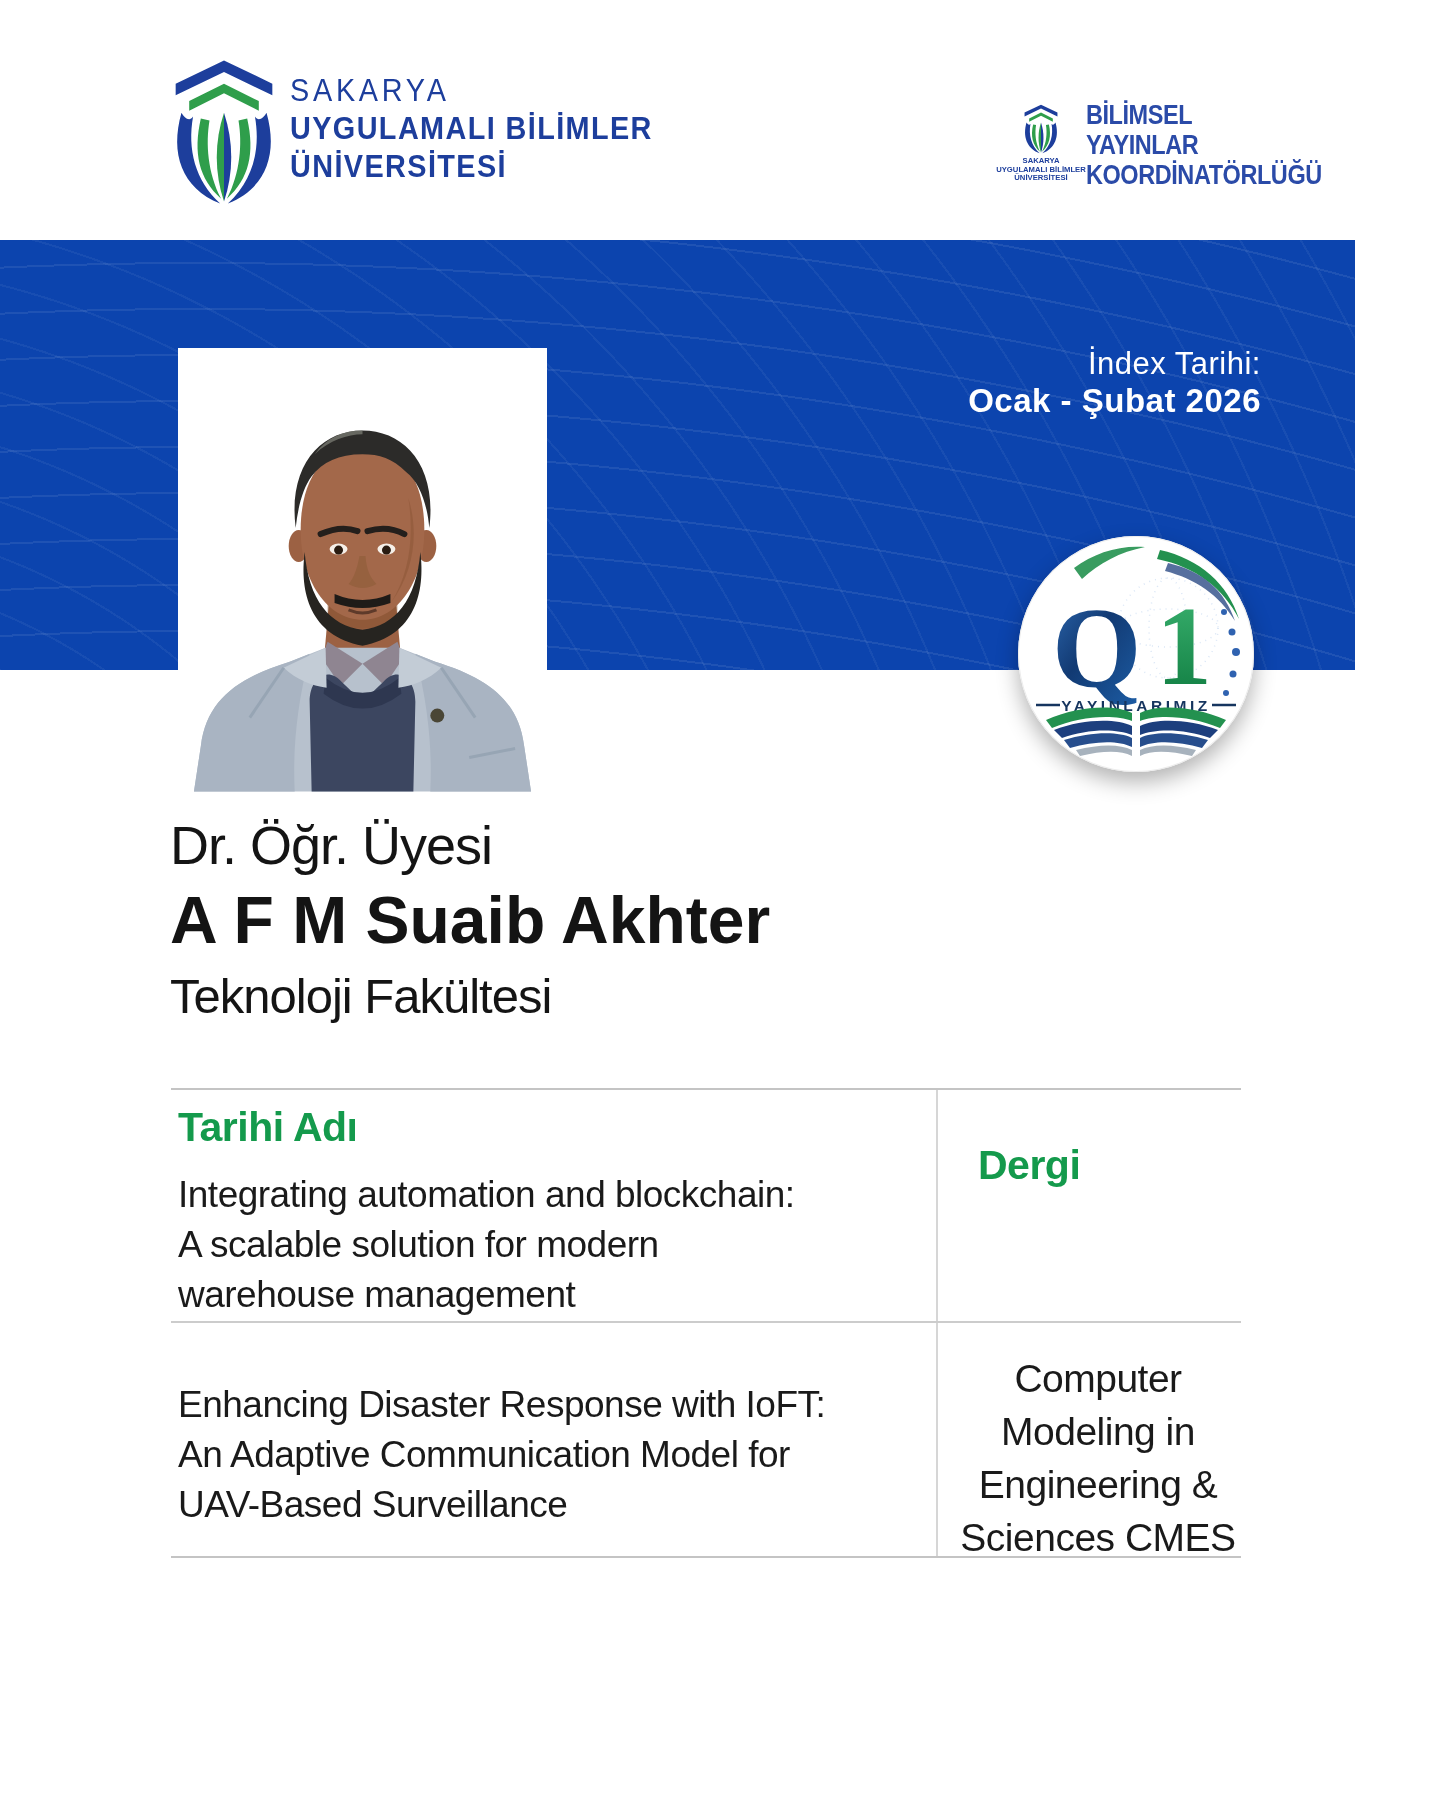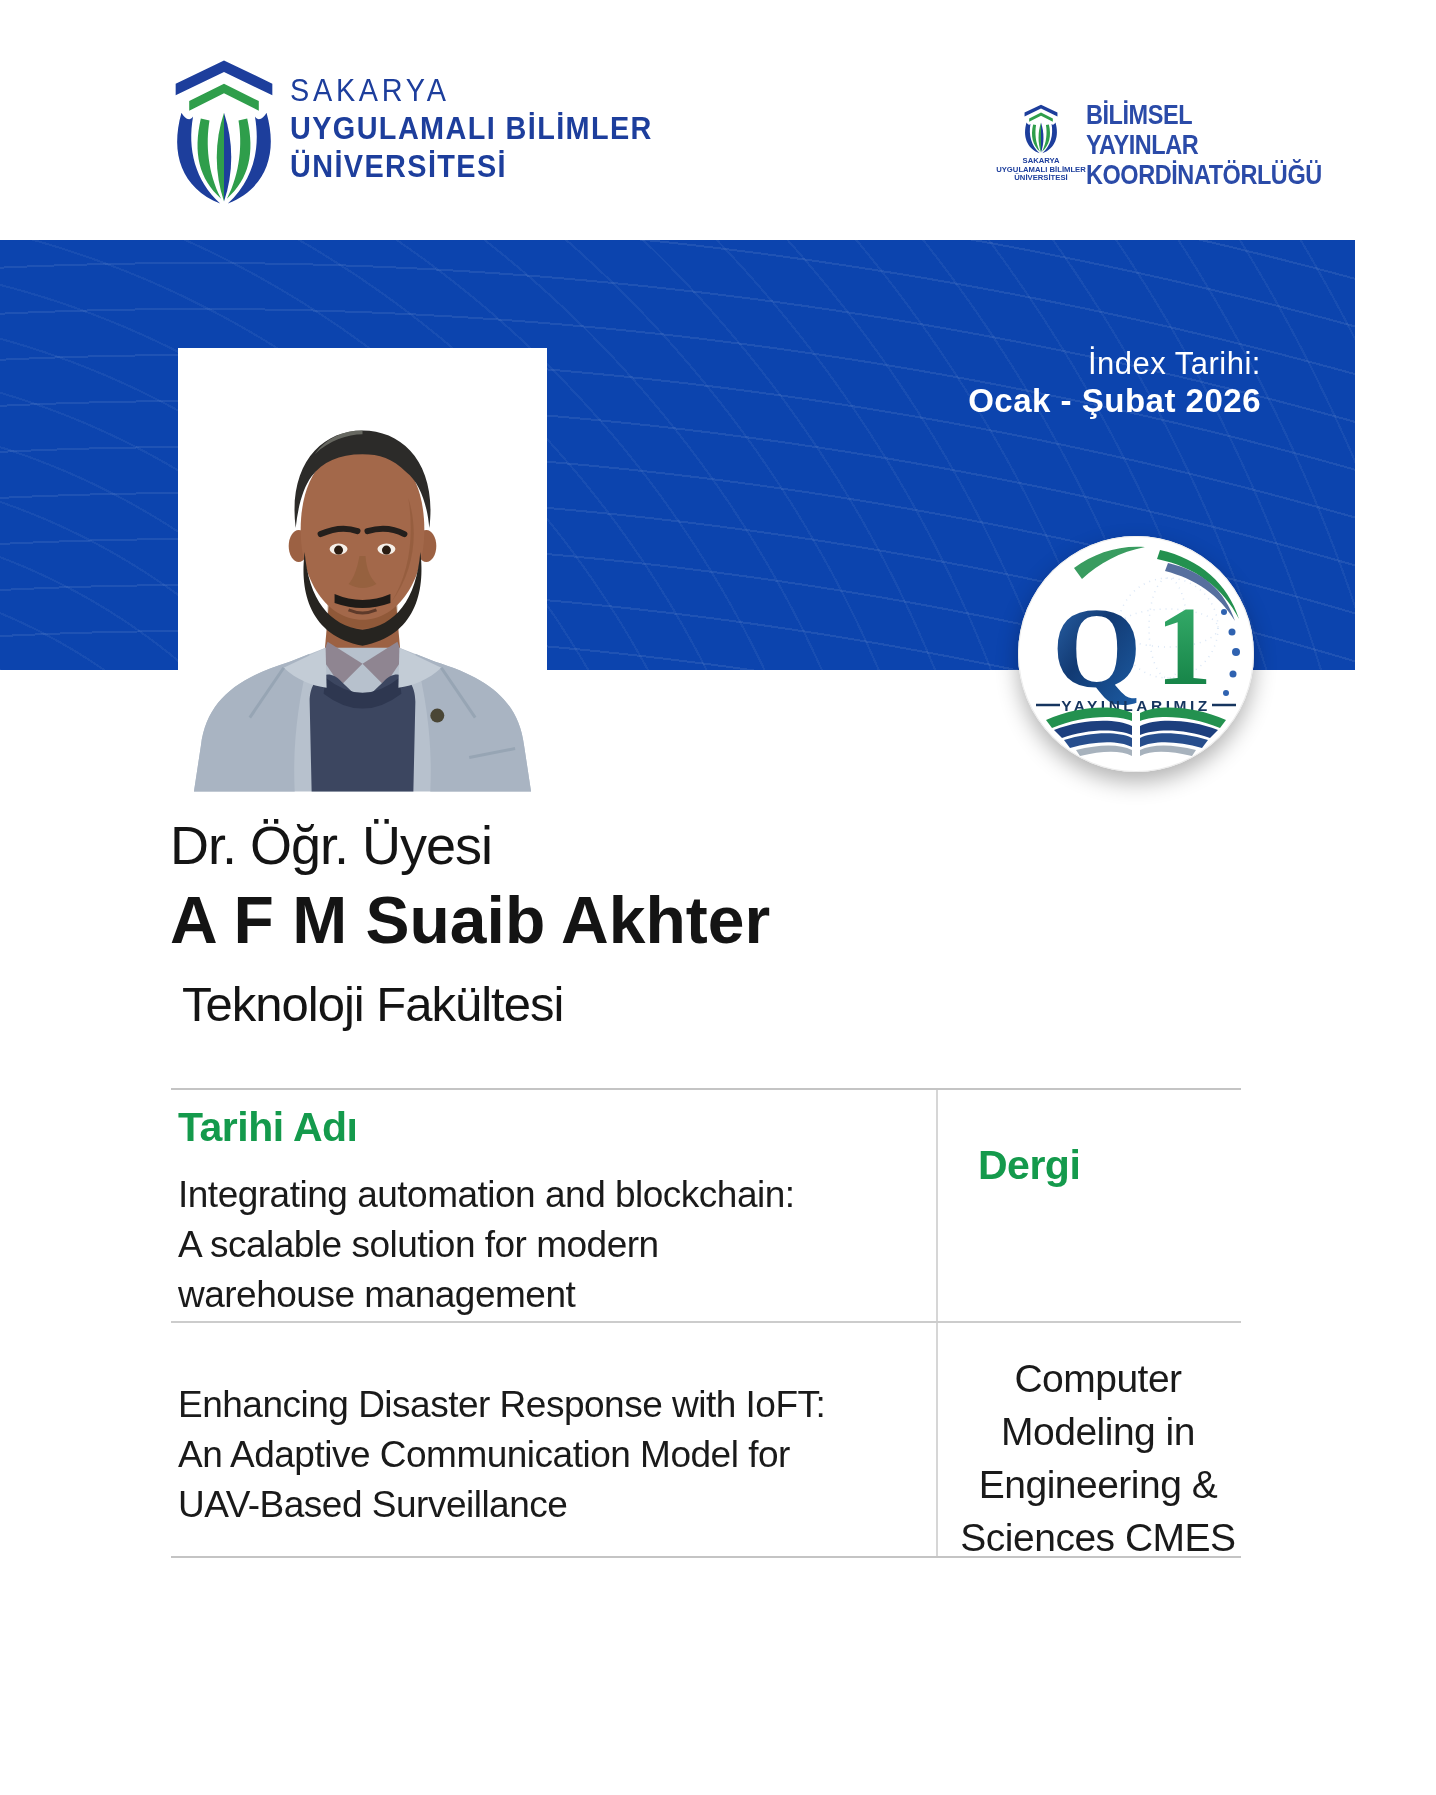--- a/index.html
+++ b/index.html
@@ -30,22 +30,22 @@
   .portrait svg{display:block;width:100%;height:100%;}
 
   
   .q1-badge{position:absolute;left:1018px;top:536px;width:236px;height:236px;border-radius:50%;background:#ffffff;
     box-shadow:0 10px 22px rgba(0,0,0,.30), inset 0 0 0 1px #ececec;}
   .q1-badge svg{display:block;width:100%;height:100%;}
 
   
   .name-block{position:absolute;left:170px;top:812px;color:#141414;}
   .p-title{font-size:54px;font-weight:400;line-height:66px;letter-spacing:-1px;margin:0;}
-  .p-name{font-size:66px;font-weight:700;line-height:76px;letter-spacing:0;margin:4px 0 16px 0;}
-  .p-fac{font-size:49px;font-weight:400;line-height:60px;letter-spacing:-1px;margin:6px 0 0 12px;}
+  .p-name{font-size:66px;font-weight:700;line-height:76px;letter-spacing:0;margin:4px 0 8px 0;}
+  .p-fac{font-size:49px;font-weight:400;line-height:60px;letter-spacing:-1px;margin:6px 0 0 0;}
 
   
   .pubs{position:absolute;left:171px;top:1088px;width:1070px;height:466px;
     border-top:2px solid #c4c4c4;border-bottom:2px solid #c4c4c4;}
   .pubs .vline{position:absolute;left:765px;top:0;width:2px;height:466px;background:#d6d6d6;}
   .pubs .hline{position:absolute;left:0;top:231px;width:1070px;height:2px;background:#cccccc;}
   .col-head{position:absolute;font-size:41px;font-weight:700;color:#149A4C;letter-spacing:-.5px;}
   .head-article{left:7px;top:14px;}
   .head-journal{left:807px;top:14px;margin-top:38px;}
   .cell{position:absolute;white-space:pre-line;color:#1a1a1a;}

